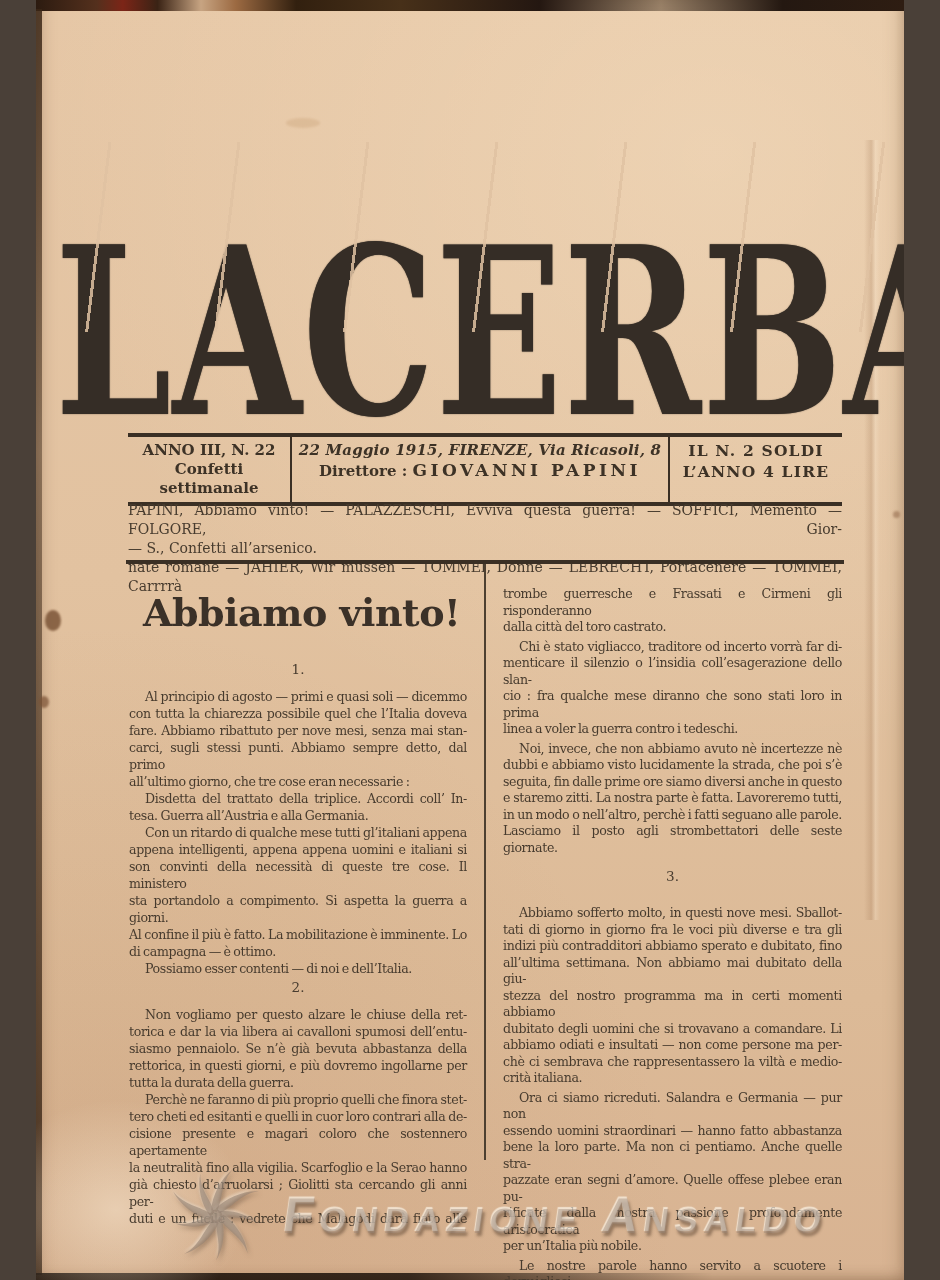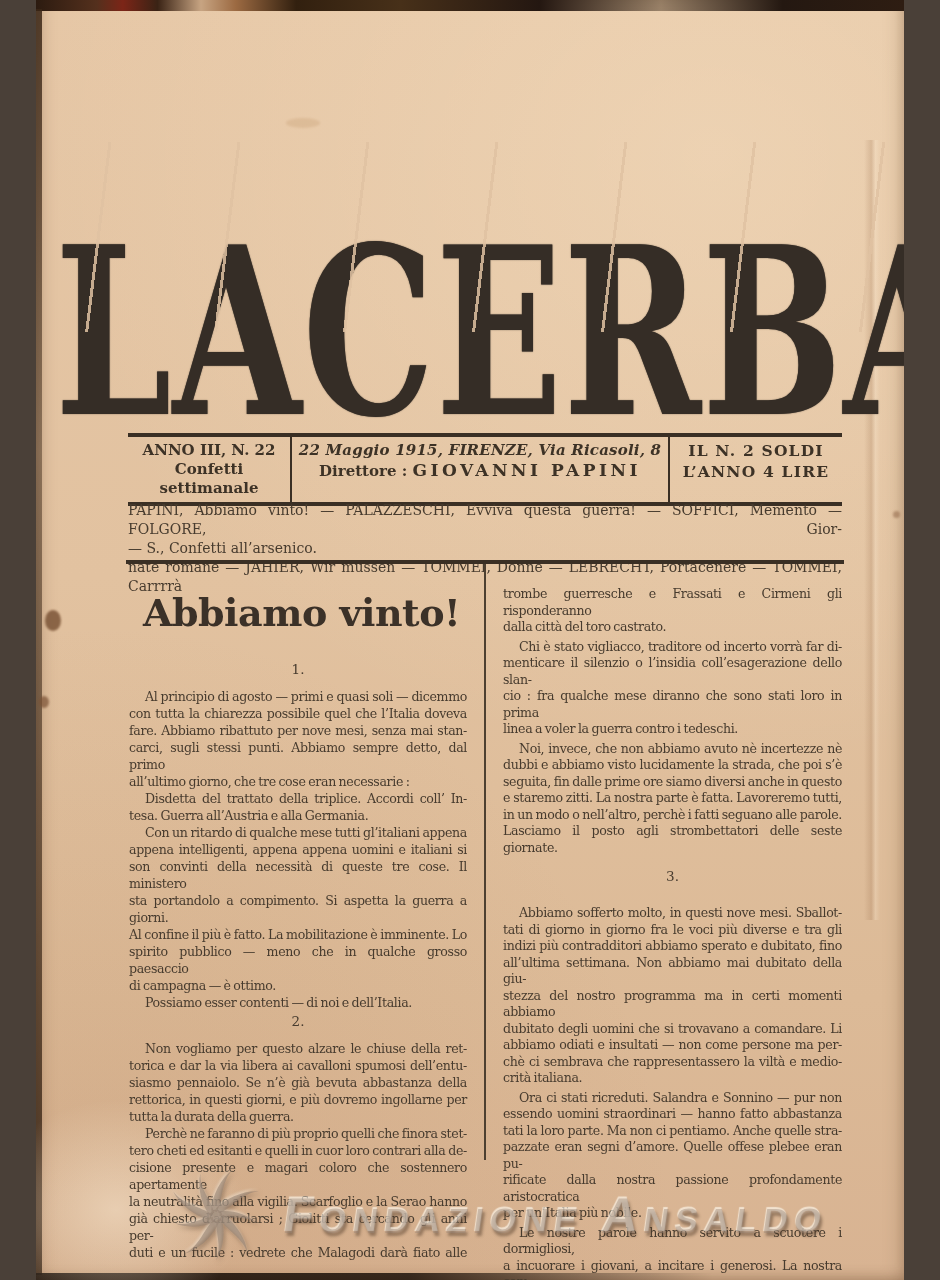--- a/index.html
+++ b/index.html
@@ -131,21 +131,20 @@
         <div class="para">
           <div class="line indent">Disdetta del trattato della triplice. Accordi coll’ In-</div>
           <div class="line last">tesa. Guerra all’Austria e alla Germania.</div>
         </div>
         <div class="para">
           <div class="line indent">Con un ritardo di qualche mese tutti gl’italiani appena</div>
           <div class="line">appena intelligenti, appena appena uomini e italiani si</div>
           <div class="line">son convinti della necessità di queste tre cose. Il ministero</div>
           <div class="line">sta portandolo a compimento. Si aspetta la guerra a giorni.</div>
           <div class="line">Al confine il più è fatto. La mobilitazione è imminente. Lo</div>
-          <div class="line">spirito pubblico — meno che in qualche grosso paesaccio</div>
           <div class="line last">di campagna — è ottimo.</div>
         </div>
         <div class="para">
           <div class="line last indent">Possiamo esser contenti — di noi e dell’Italia.</div>
         </div>
         <div class="section-num">2.</div>
         <div class="para">
           <div class="line indent">Non vogliamo per questo alzare le chiuse della ret-</div>
           <div class="line">torica e dar la via libera ai cavalloni spumosi dell’entu-</div>
           <div class="line">siasmo pennaiolo. Se n’è già bevuta abbastanza della</div>
@@ -187,23 +186,23 @@
           <div class="line">tati di giorno in giorno fra le voci più diverse e tra gli</div>
           <div class="line">indizi più contradditori abbiamo sperato e dubitato, fino</div>
           <div class="line">all’ultima settimana. Non abbiamo mai dubitato della giu-</div>
           <div class="line">stezza del nostro programma ma in certi momenti abbiamo</div>
           <div class="line">dubitato degli uomini che si trovavano a comandare. Li</div>
           <div class="line">abbiamo odiati e insultati — non come persone ma per-</div>
           <div class="line">chè ci sembrava che rappresentassero la viltà e medio-</div>
           <div class="line last">crità italiana.</div>
         </div>
         <div class="para">
-          <div class="line indent">Ora ci stati ricreduti. Salandra e Sonnino — pur non</div>
+          <div class="line indent">Ora ci siamo ricreduti. Salandra e Germania — pur non</div>
           <div class="line">essendo uomini straordinari — hanno fatto abbastanza</div>
-          <div class="line">tati la loro parte. Ma non ci pentiamo. Anche quelle stra-</div>
+          <div class="line">bene la loro parte. Ma non ci pentiamo. Anche quelle stra-</div>
           <div class="line">pazzate eran segni d’amore. Quelle offese plebee eran pu-</div>
           <div class="line">rificate dalla nostra passione profondamente aristocratica</div>
           <div class="line last">per un’Italia più nobile.</div>
         </div>
         <div class="para">
           <div class="line indent">Le nostre parole hanno servito a scuotere i dormigliosi,</div>
           <div class="line">a incuorare i giovani, a incitare i generosi. La nostra cam-</div>
         </div>
       </div>
   </div>

